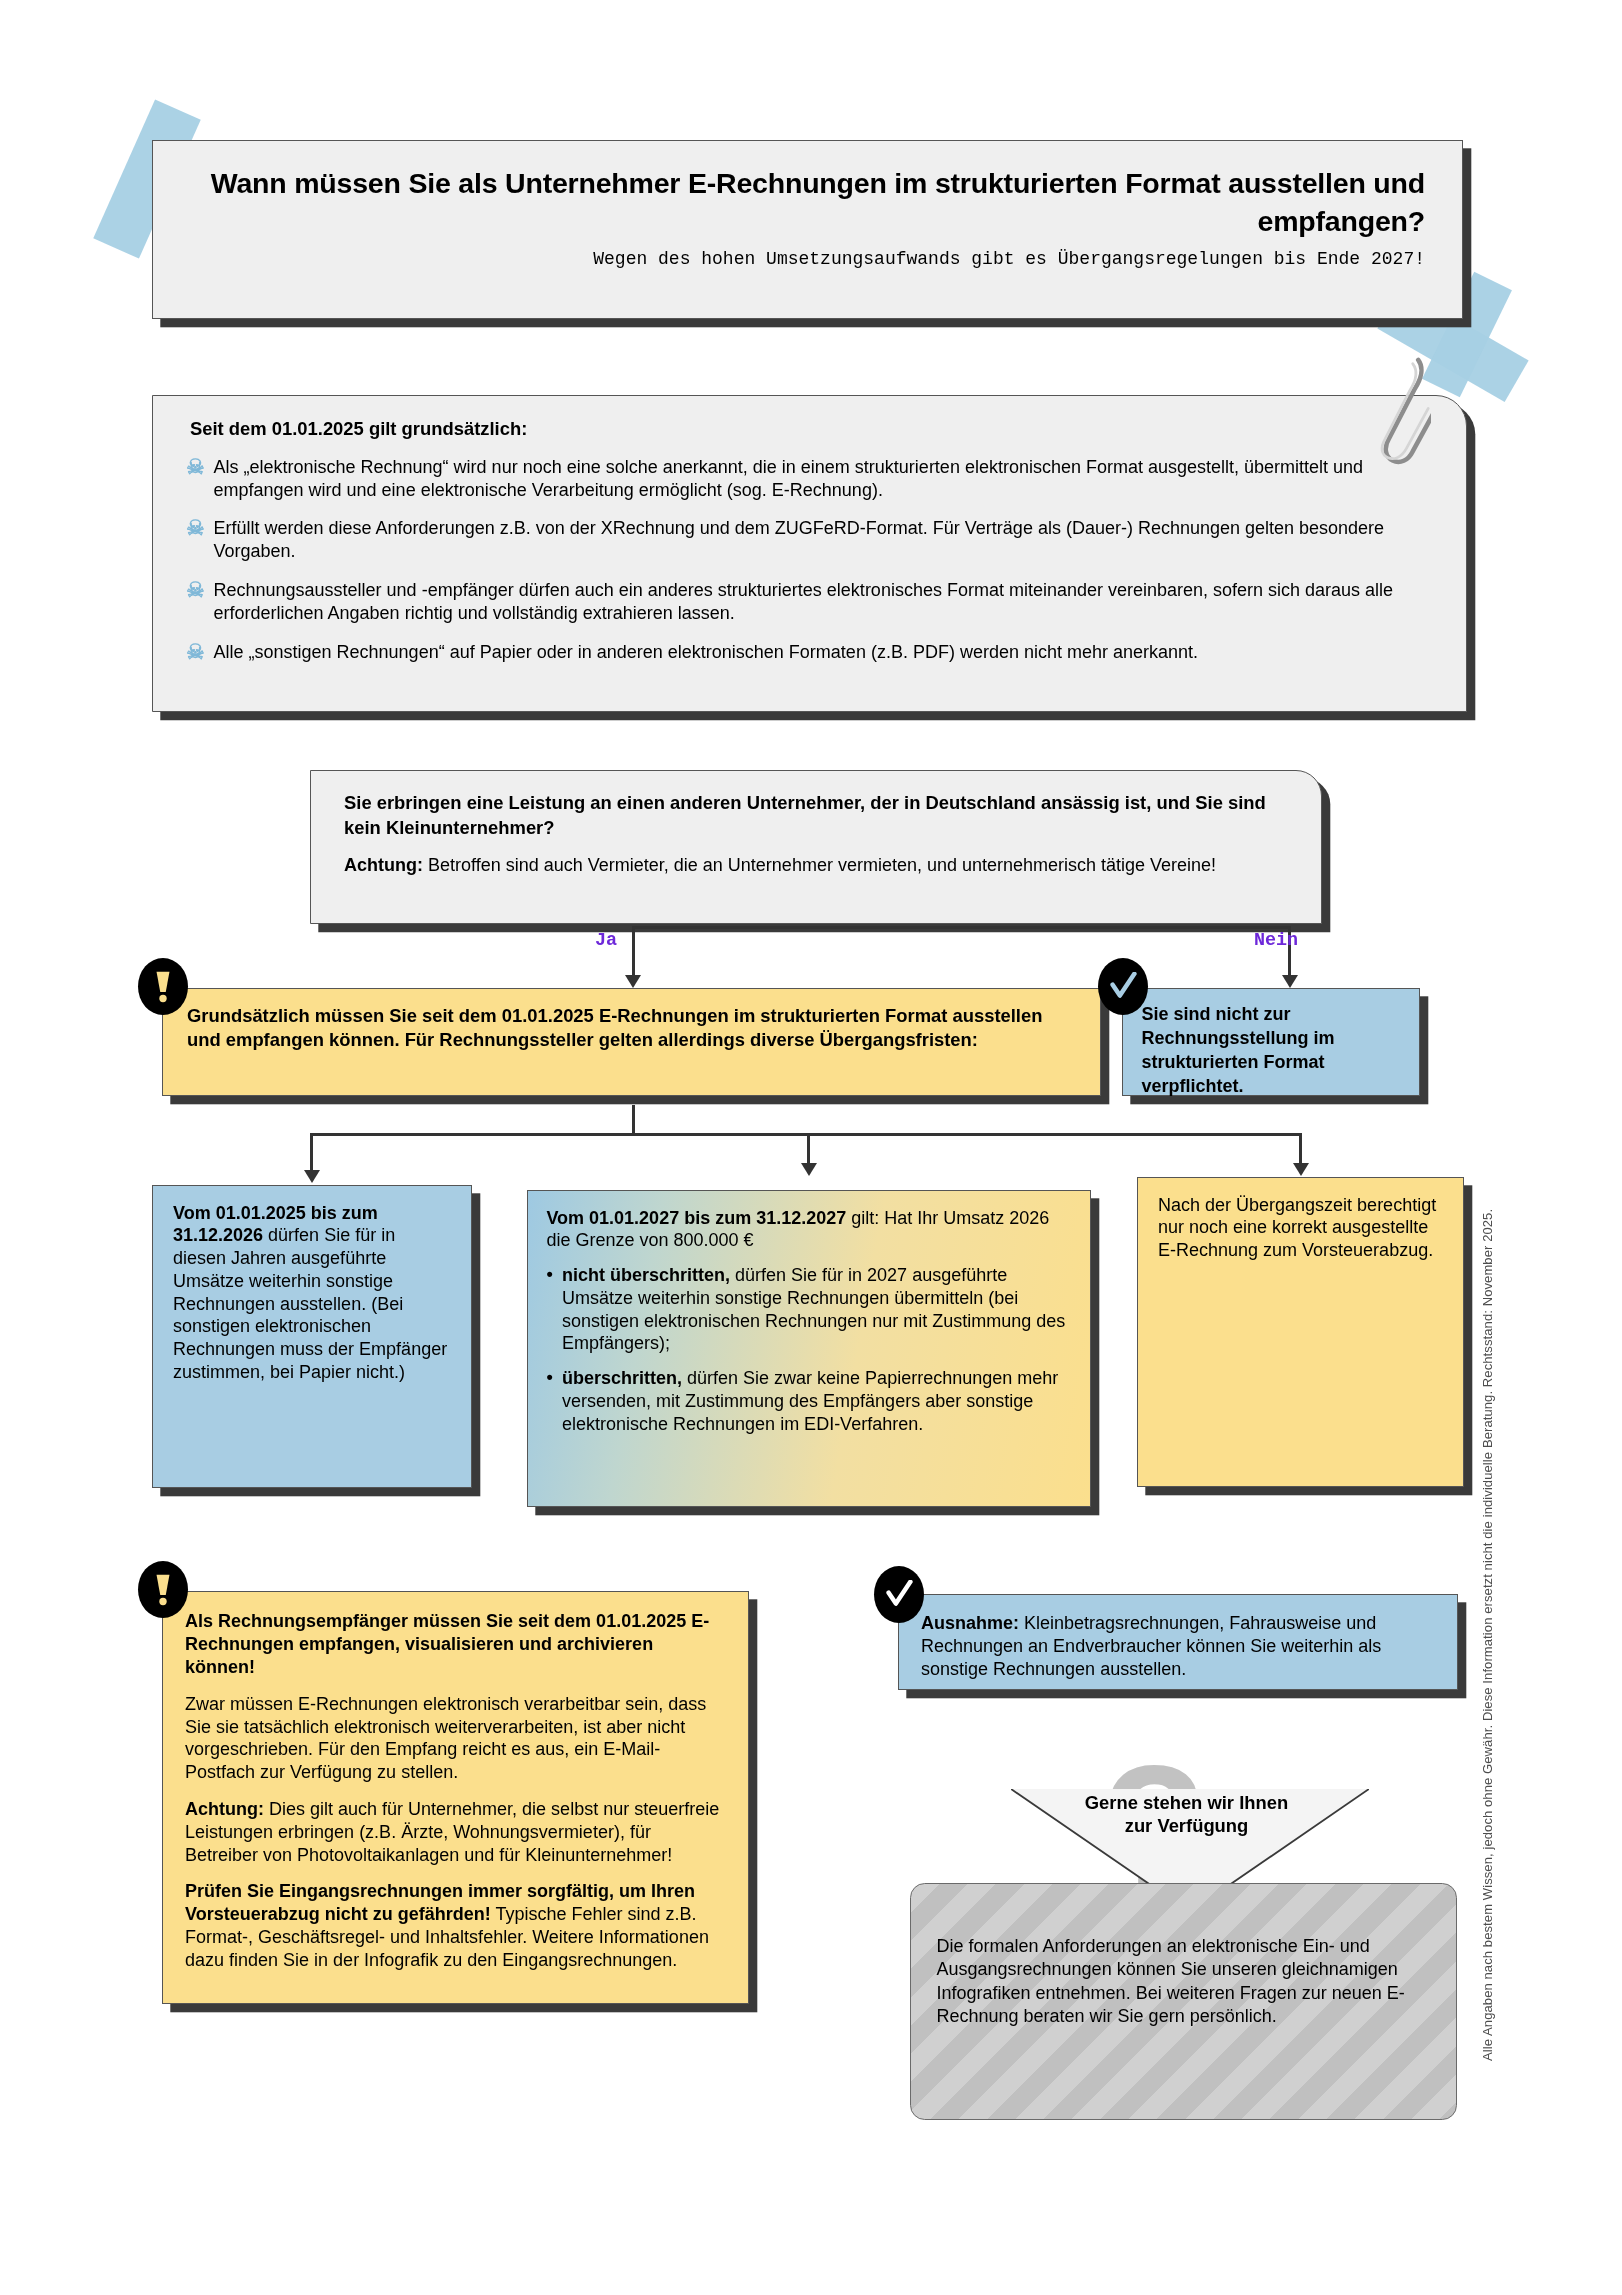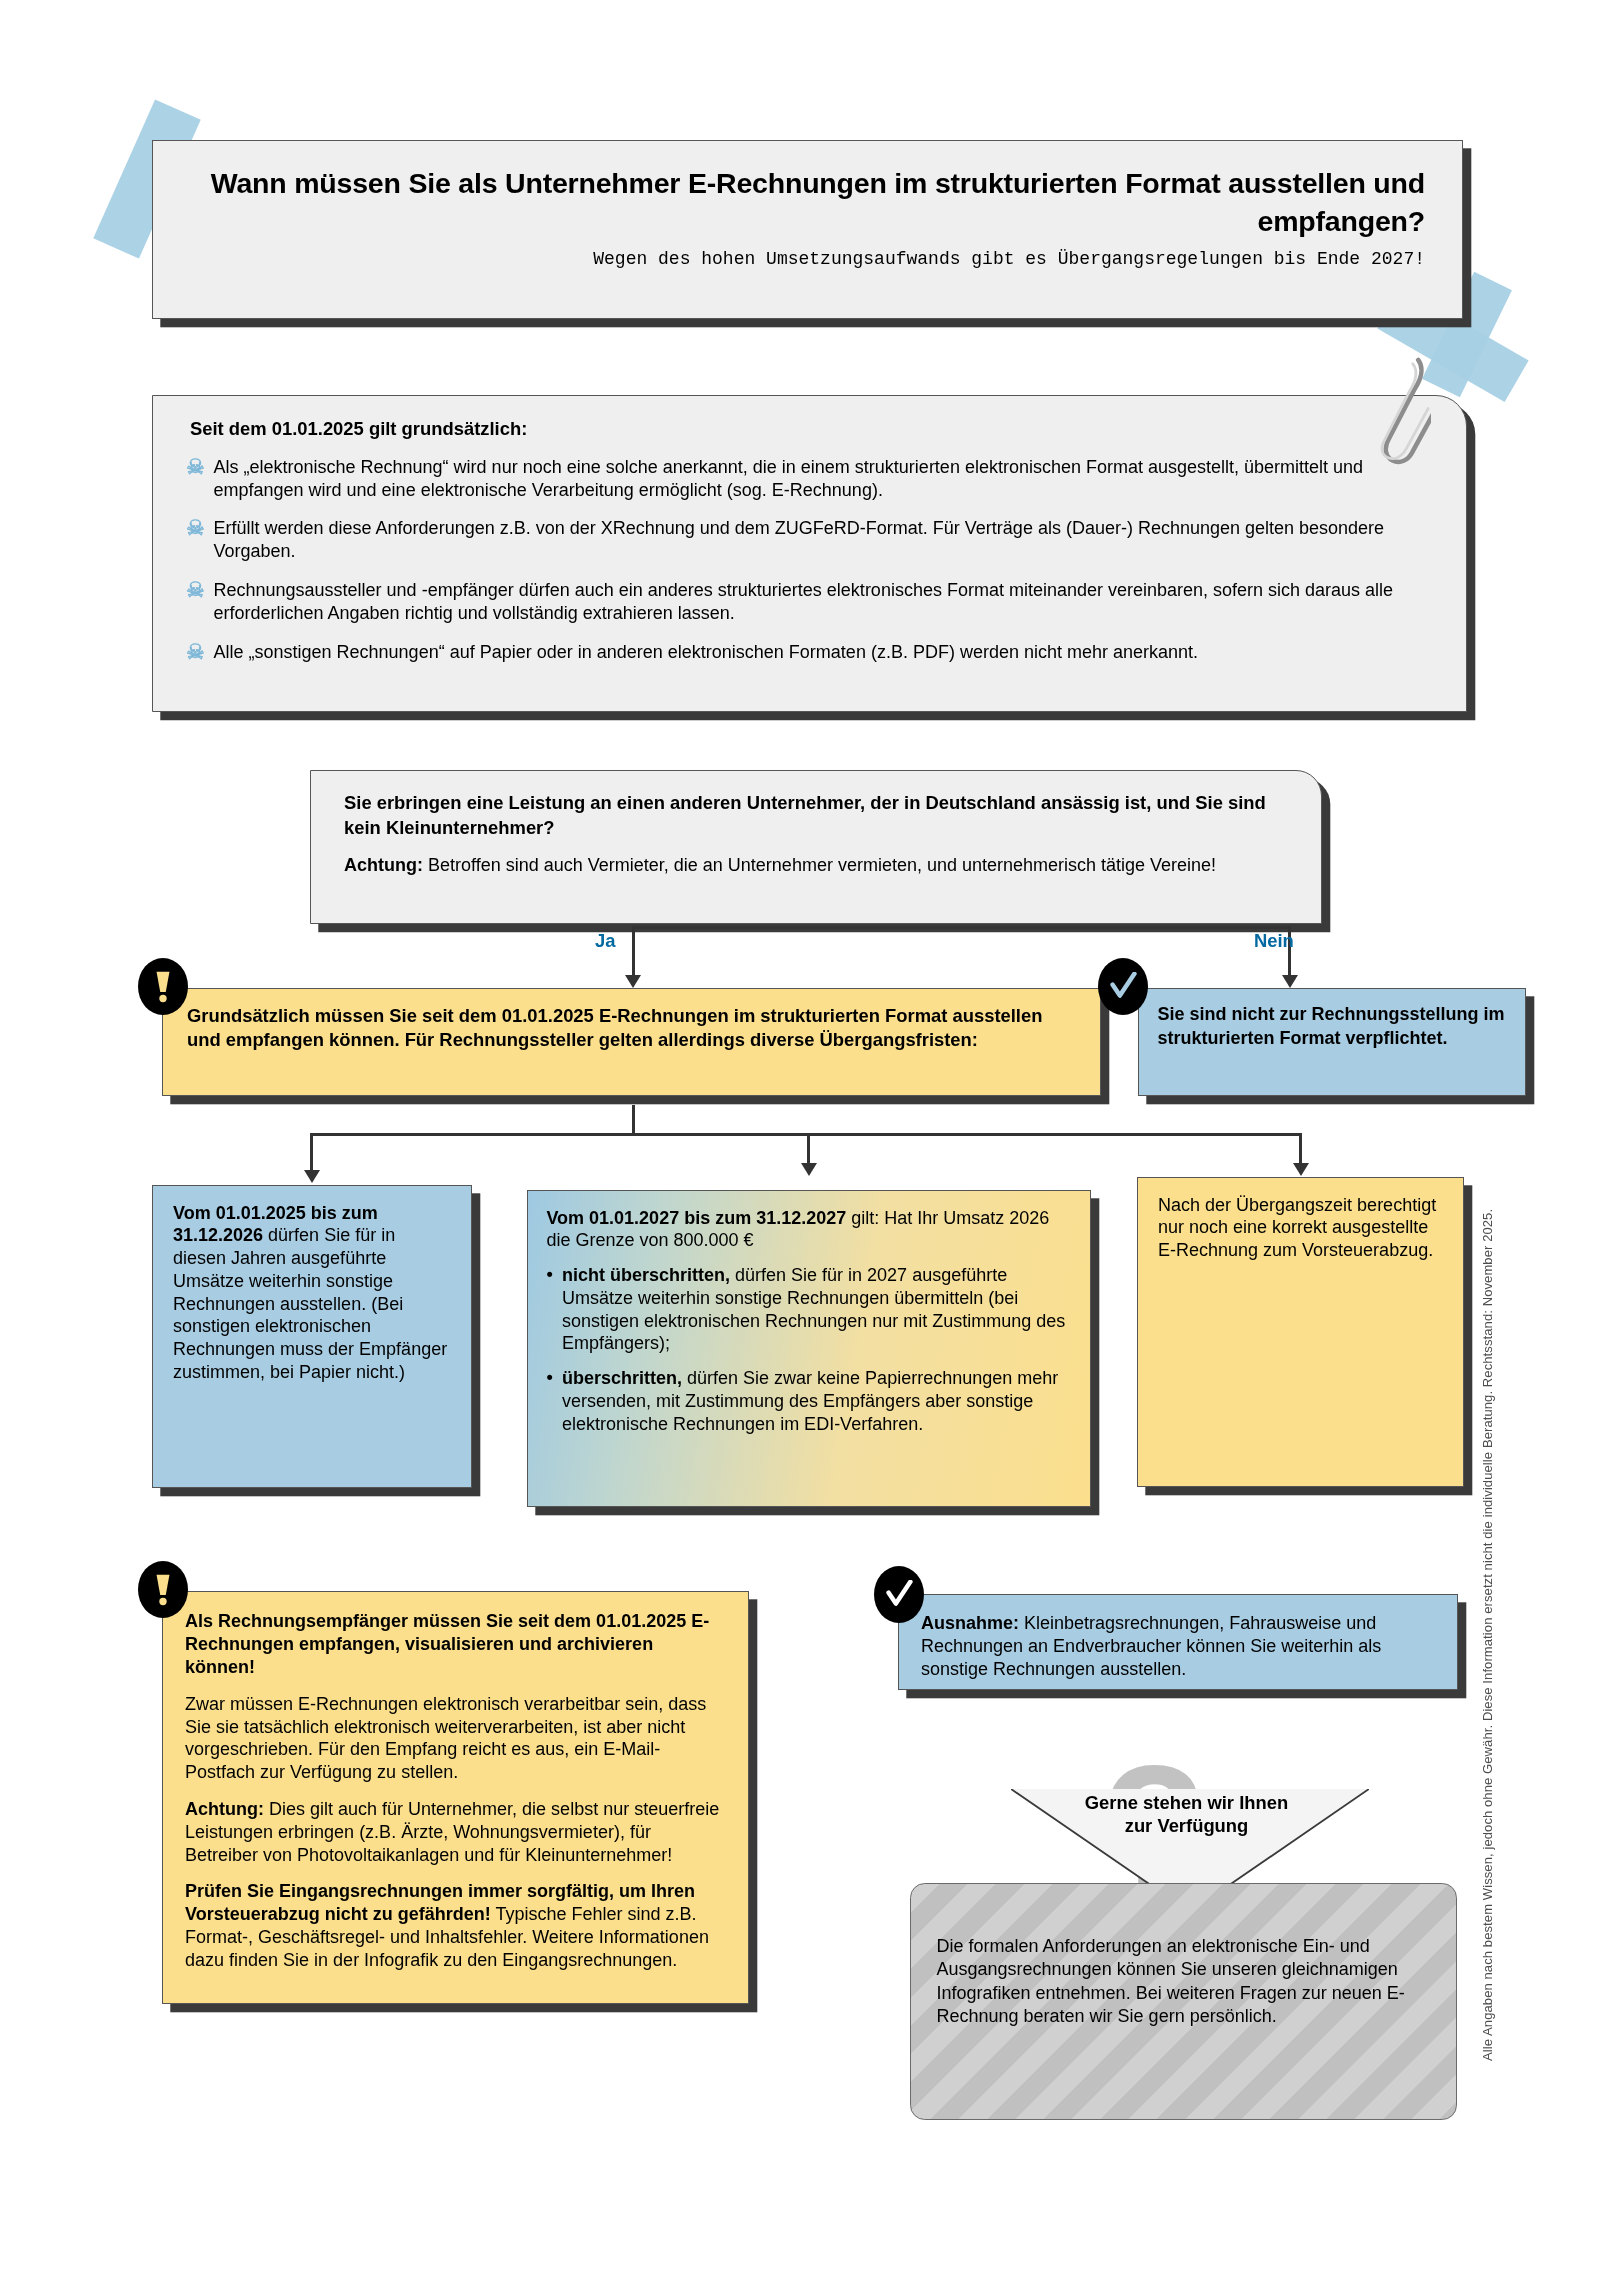--- a/index.html
+++ b/index.html
@@ -113,21 +113,22 @@
     position: absolute;
     width: 0; height: 0;
     border-left: 8.3px solid transparent;
     border-right: 8.3px solid transparent;
     border-top: 13px solid #333;
   }
   .branch-label {
     position: absolute;
     font-size: 18.4px;
     font-weight: bold;
-    color: #0369a1;
+    color: #6d28d9;
+    font-family: Liberation Mono, monospace;
   }
 
   
   .badge {
     position: absolute;
     width: 50px; height: 57px;
     border-radius: 50%;
     background: #000;
     z-index: 8;
     display: flex;
@@ -135,21 +136,21 @@
     justify-content: center;
   }
   .badge svg { display: block; }
 
   
   #must-box   { left: 162px; top: 988px; width: 939px; height: 108px; }
   #must-box .mb-text {
     font-size: 18.4px; font-weight: bold; line-height: 1.34;
     padding: 14.7px 24px 0 24px;
   }
-  #notobliged-box { left: 1122px; top: 988px; width: 388px; height: 108px; margin-left: 16px; }
+  #notobliged-box { left: 1122px; top: 988px; width: 298px; height: 108px; }
   #notobliged-box .nb-text {
     font-size: 18px; font-weight: bold; line-height: 1.34;
     padding: 13px 16.5px 0 18.4px;
   }
 
   
   #col-1 { left: 152px; top: 1185px; width: 320px; height: 303px; }
   #col-2 { left: 527px; top: 1190px; width: 564px; height: 317px;
            background: linear-gradient(100deg,#9ec9e2 0%, #bfd6cf 22%, #f2dfa2 58%, #fbdf8d 100%); }
   #col-3 { left: 1137px; top: 1177px; width: 327px; height: 310px; }

